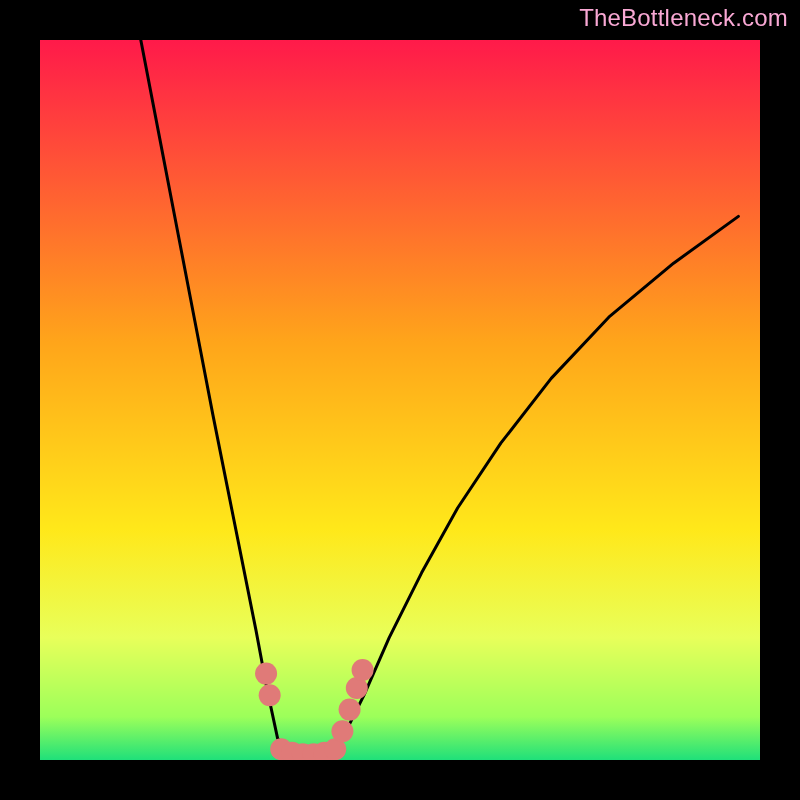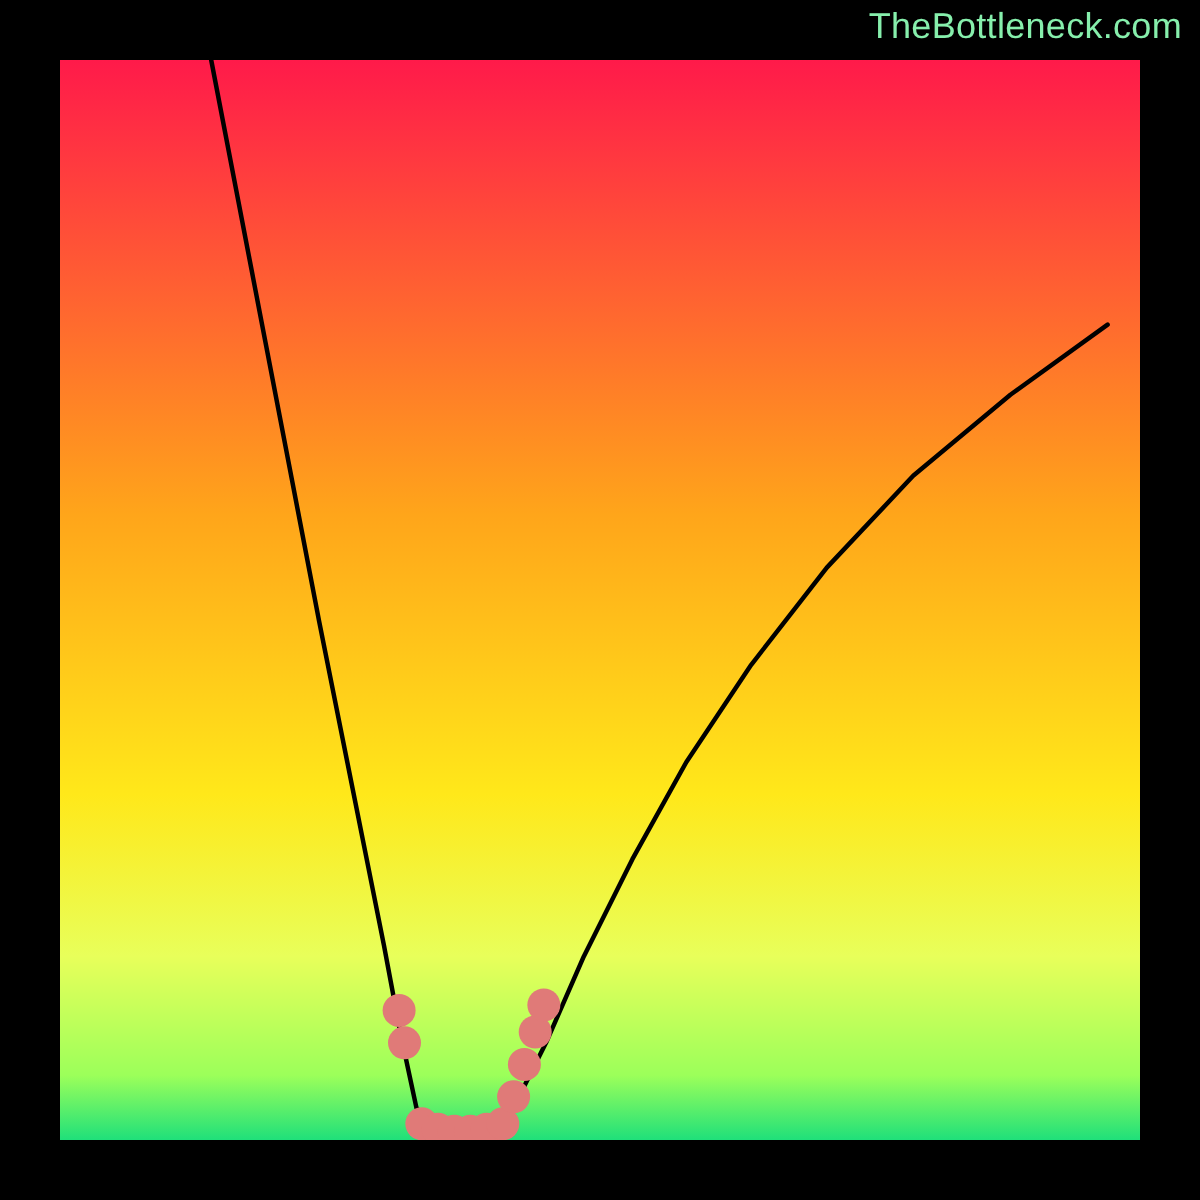--- a/index.html
+++ b/index.html
@@ -8,21 +8,21 @@
     height: 800px;
     background: #000;
     position: relative;
     font-family: Arial, Helvetica, sans-serif;
     overflow: hidden;
   }
   .watermark {
     position: absolute;
     top: 4px;
     right: 12px;
-    color: #86efac;
+    color: #f9a8d4;
     font-size: 24px;
     font-weight: 400;
     letter-spacing: 0.2px;
   }
   .plot-area {
     position: absolute;
     left: 40px;
     top: 40px;
     width: 720px;
     height: 720px;

